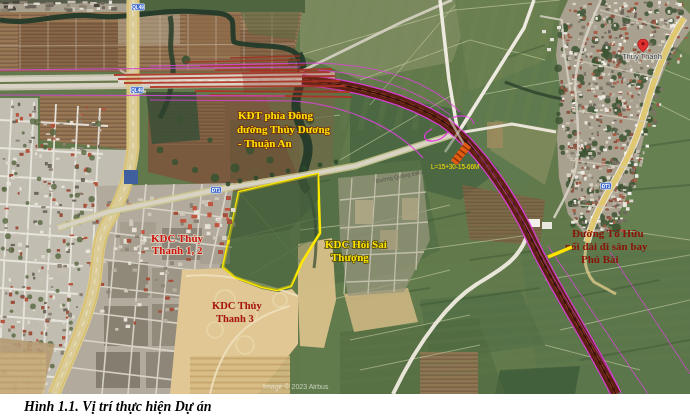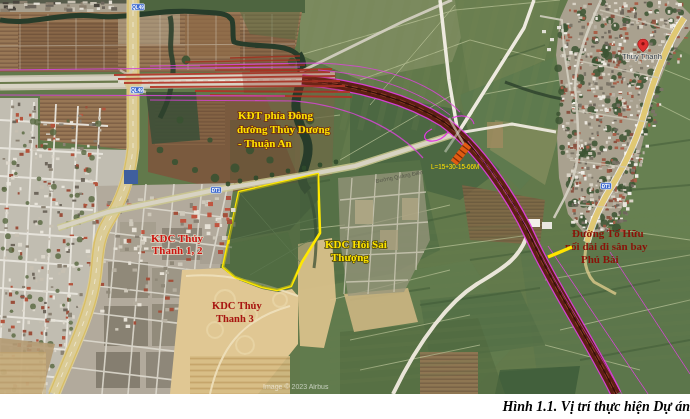--- a/index.html
+++ b/index.html
@@ -1,15 +1,15 @@
 <!DOCTYPE html>
 <html><head><meta charset="utf-8"><style>
 html,body{margin:0;padding:0;width:690px;height:419px;background:#ffffff;overflow:hidden;}
 body{font-family:"Liberation Sans",sans-serif;}
-#cap{position:absolute;top:399px;left:0;width:690px;text-align:right;
+#cap{position:absolute;top:399px;left:0;width:690px;text-align:left;
  font-family:"Liberation Serif",serif;font-style:italic;font-weight:bold;
  font-size:14px;color:#000;padding-left:24px;box-sizing:border-box;}
 </style></head><body>
 <svg width="690" height="394" viewBox="0 0 690 394">
 <defs>
 <pattern id="furrow" width="8" height="4" patternUnits="userSpaceOnUse">
  <rect width="8" height="4" fill="#987755"></rect>
         <rect y="2.5" width="8" height="1.4" fill="#7d5e44"></rect>
 </pattern>
 <pattern id="furrow2" width="8" height="3.5" patternUnits="userSpaceOnUse">

